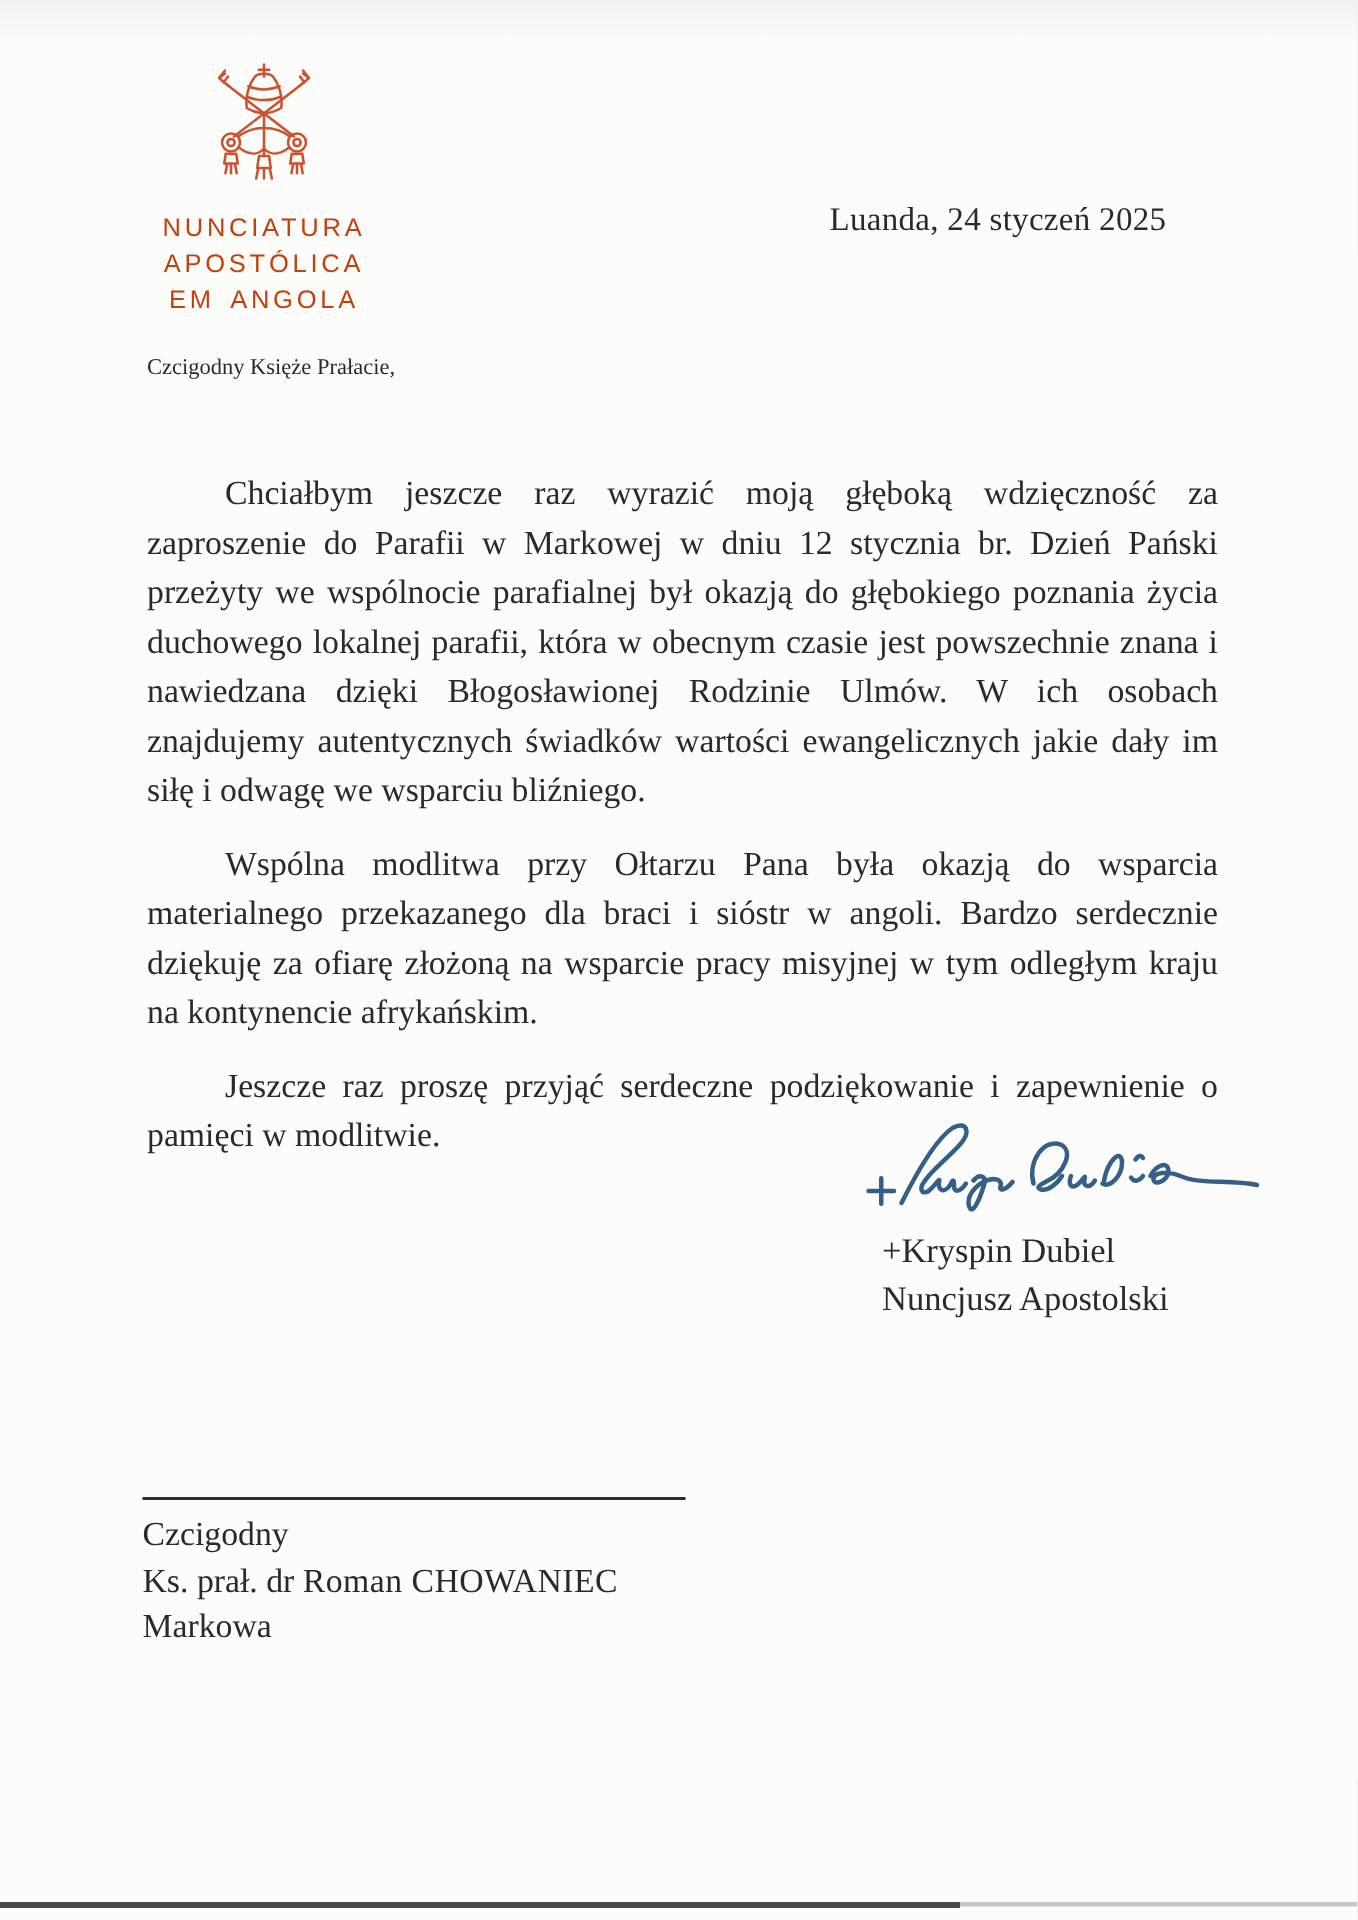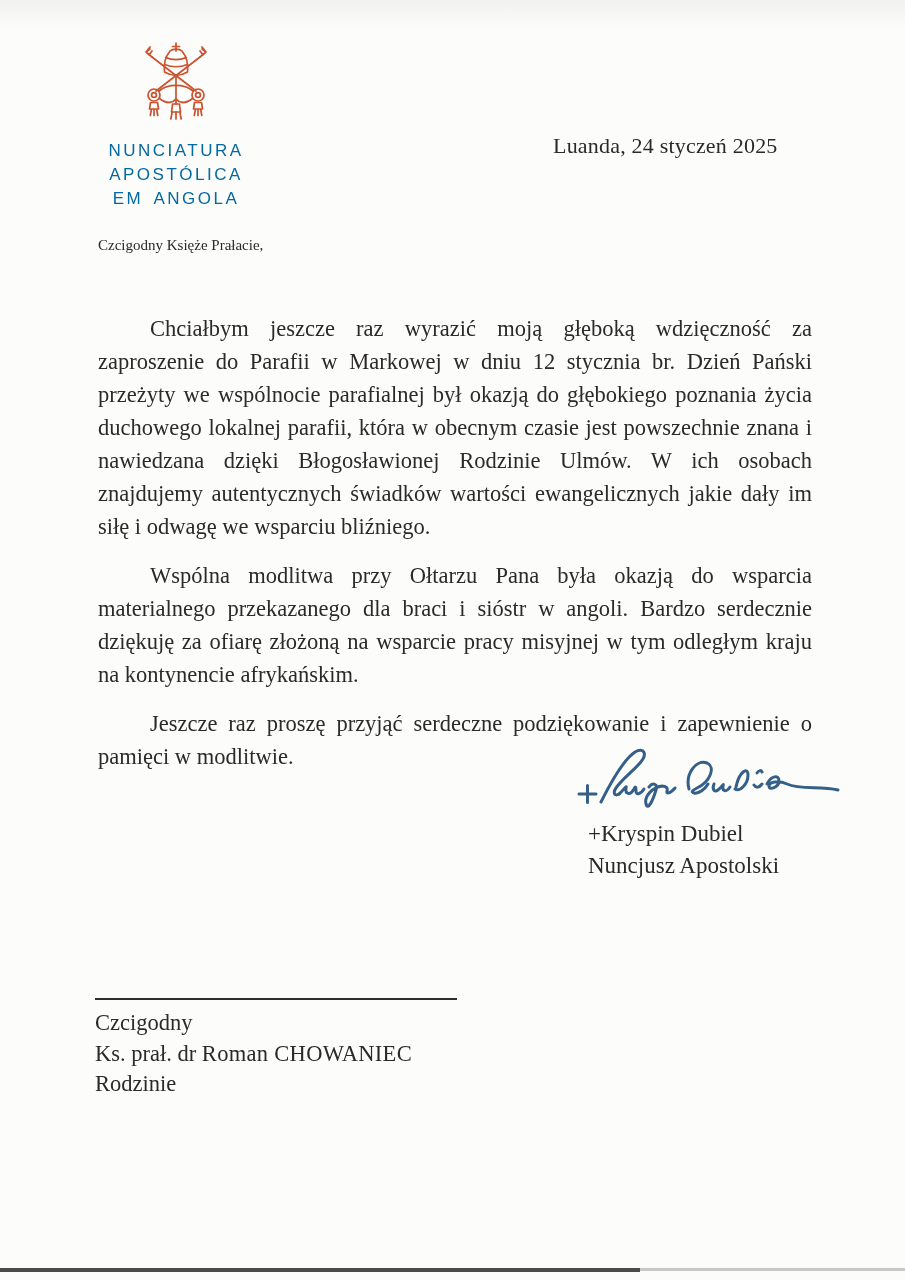--- a/index.html
+++ b/index.html
@@ -29,21 +29,21 @@
 
   
   .letterhead {
     position:absolute; left:38px; top:40px; width:276px;
     text-align:center;
   }
   .emblem { display:inline-block; width:96px; height:88px; }
   .org {
     margin-top:7px;
     font-family:"Liberation Sans", sans-serif;
-    color:#0369a1;
+    color:#c2410c;
     font-size:17px;
     line-height:24px;
     letter-spacing:2.5px;
     word-spacing:4px;
     font-weight:400;
   }
 
   .dateline {
     position:absolute; left:553px; top:133px;
     font-size:22px;
@@ -167,19 +167,19 @@
 
   <div class="sig-typed">
     <div>+Kryspin Dubiel</div>
     <div>Nuncjusz Apostolski</div>
   </div>
 
   <div class="recipient">
     <div class="recipient-rule"></div>
     <div>Czcigodny</div>
     <div><span>Ks. prał. dr </span><span class="bold">Roman CHOWANIEC</span></div>
-    <div>Rodzinie</div>
+    <div>Markowa</div>
   </div>
 
   <div class="scan-bottom-soft"></div>
   <div class="scan-bottom-dark"></div>
 
 </div>
 
 </body></html>

